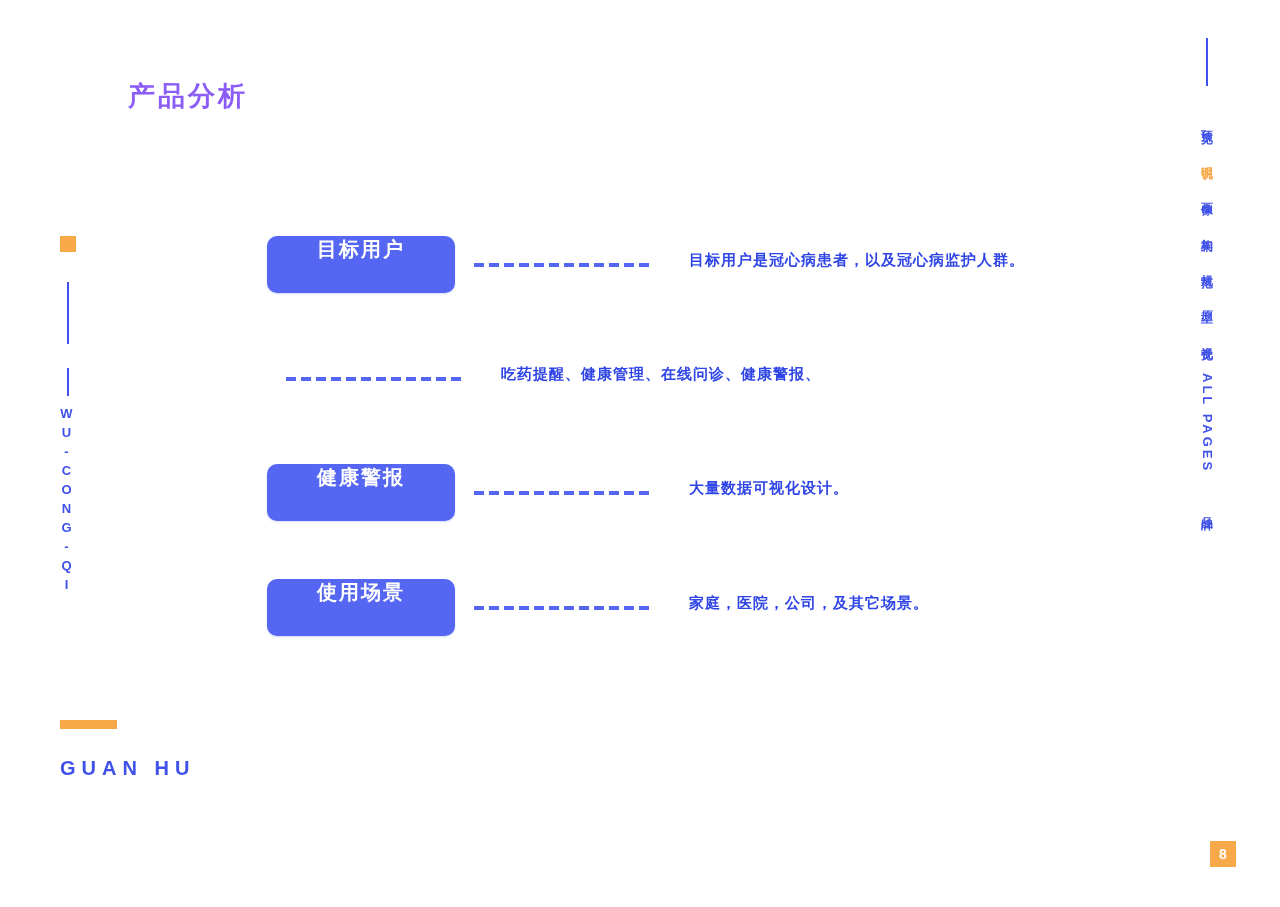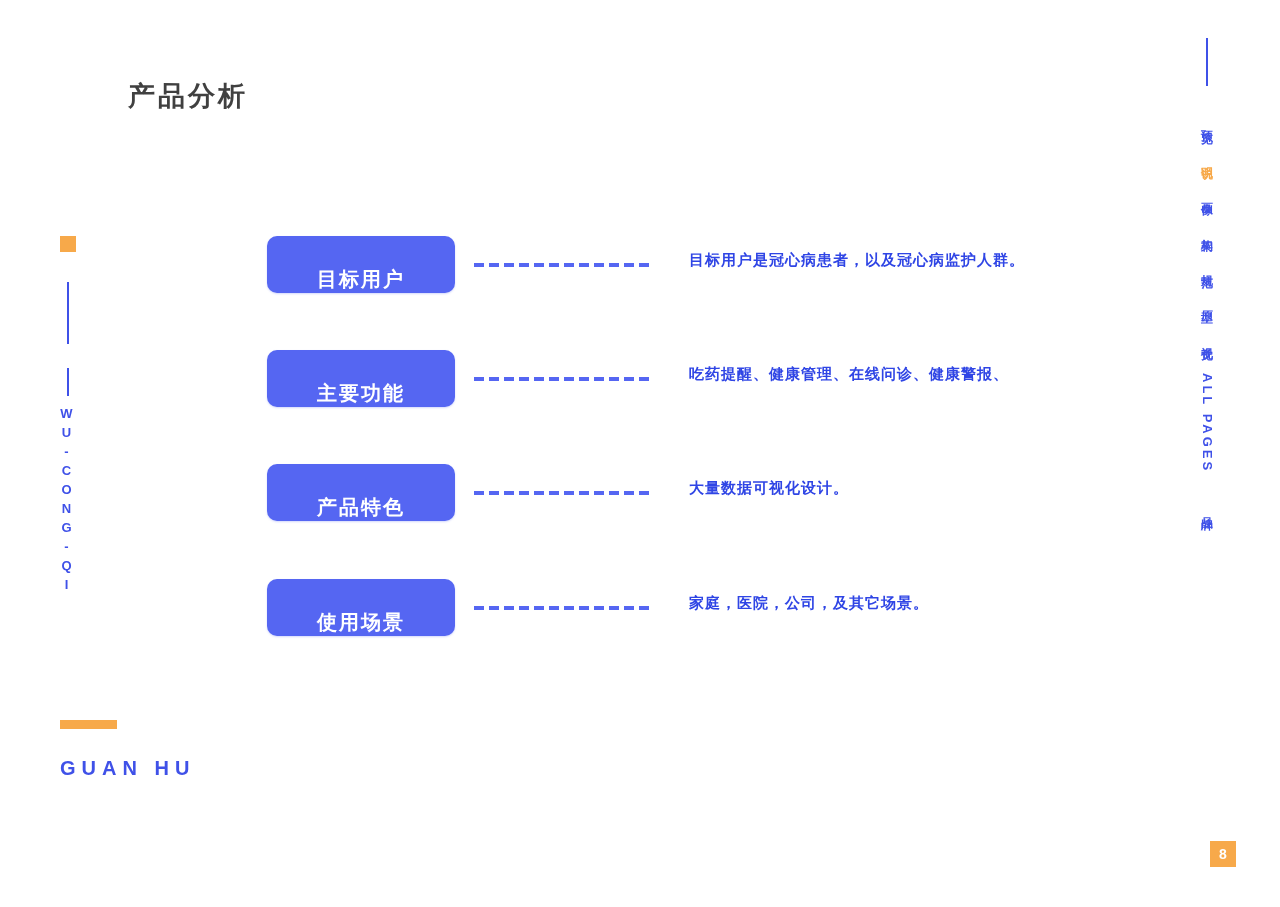--- a/index.html
+++ b/index.html
@@ -19,21 +19,21 @@
   }
 
   
   .slide-title {
     position: absolute;
     left: 128px;
     top: 78px;
     font-size: 27px;
     font-weight: 700;
     letter-spacing: 3px;
-    color: #404040;
+    color: #8b5cf6;
     white-space: nowrap;
   }
 
   
   .rail {
     position: absolute;
     left: 60px;
     top: 236px;
     width: 30px;
   }
@@ -87,21 +87,21 @@
   .row-1 { top: 350px; }
   .row-2 { top: 464px; }
   .row-3 { top: 579px; }
 
   .pill {
     width: 188px;
     height: 57px;
     border-radius: 10px;
     background: #5566f2;
     display: flex;
-    align-items: flex-end;
+    align-items: flex-start;
     justify-content: center;
     flex: 0 0 auto;
     box-shadow: 0 1px 2px rgba(85,102,242,0.25);
   }
   .pill-label {
     color: #ffffff;
     font-size: 20px;
     font-weight: 700;
     letter-spacing: 2px;
     white-space: nowrap;
@@ -248,33 +248,30 @@
           <span class="pill-label">目标用户</span>
         </div>
         <div class="dashes">
           <i></i>
         </div>
         <div class="desc">
           <p>目标用户是冠心病患者，以及冠心病监护人群。</p>
         </div>
       </div>
       <div class="row row-1">
-        <div class="pill">
-          <span class="pill-label">主要功能</span>
-        </div>
         <div class="dashes">
           <i></i>
         </div>
         <div class="desc">
           <p>吃药提醒、健康管理、在线问诊、健康警报、</p>
         </div>
       </div>
       <div class="row row-2">
         <div class="pill">
-          <span class="pill-label">产品特色</span>
+          <span class="pill-label">健康警报</span>
         </div>
         <div class="dashes">
           <i></i>
         </div>
         <div class="desc">
           <p>大量数据可视化设计。</p>
         </div>
       </div>
       <div class="row row-3">
         <div class="pill">

